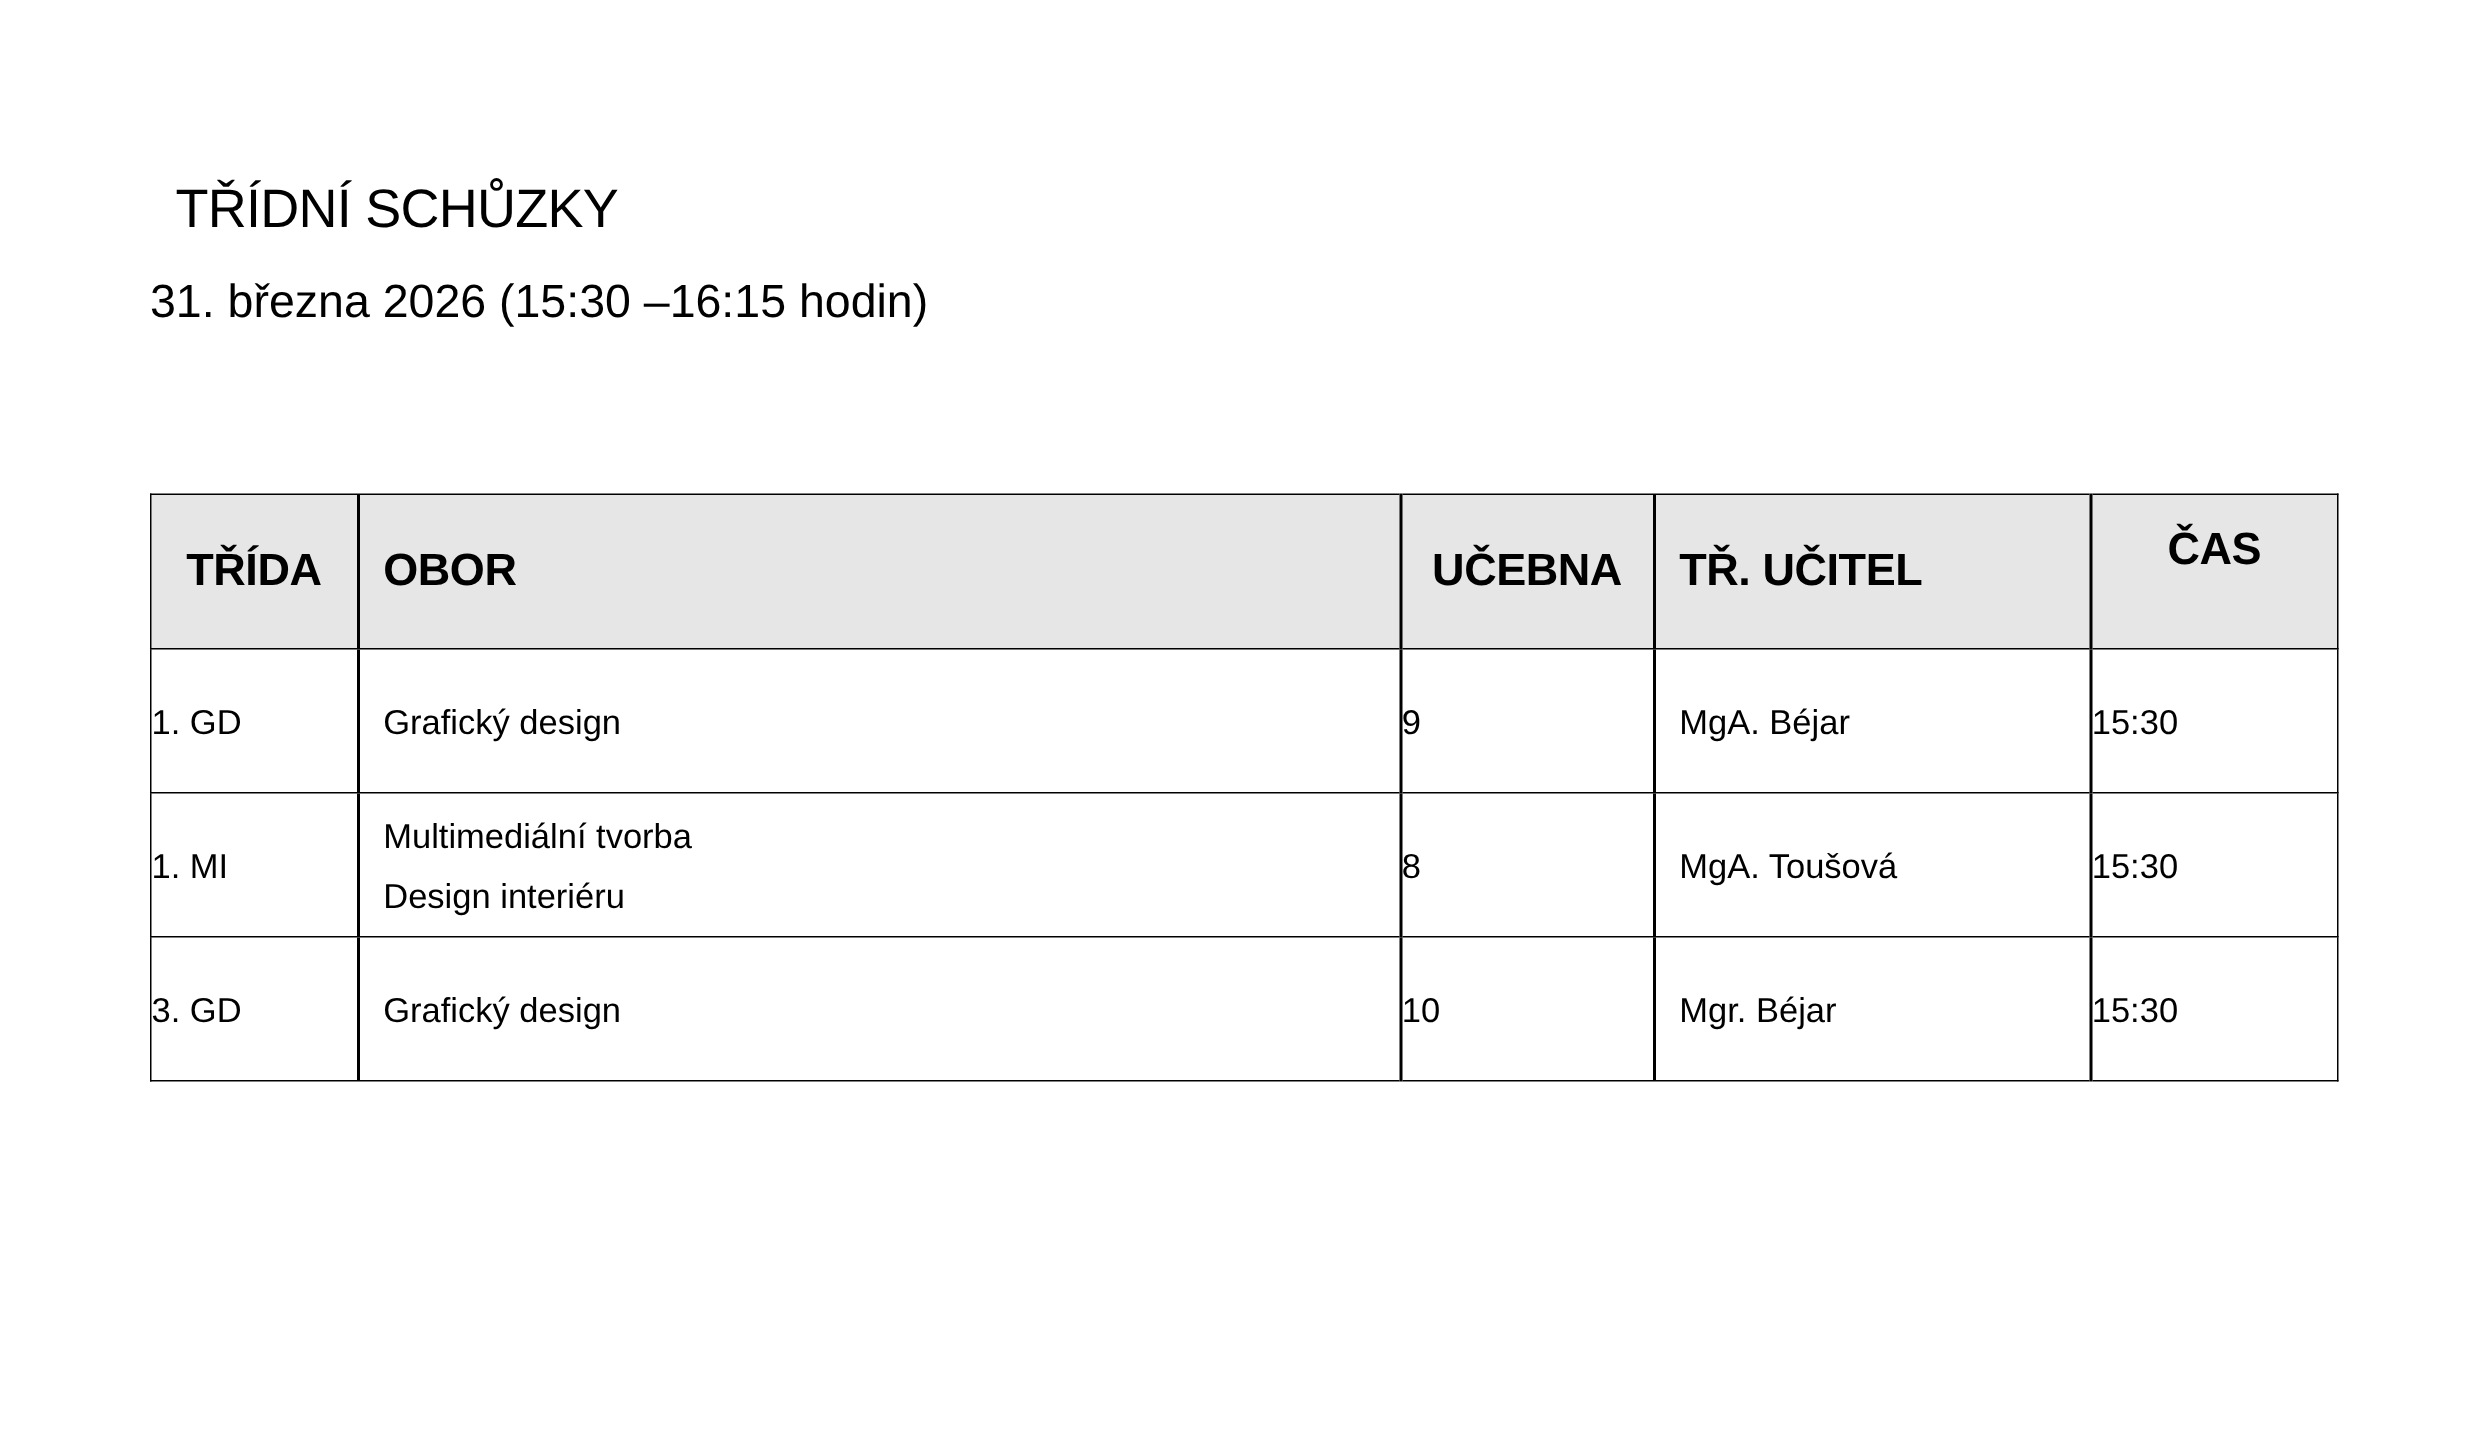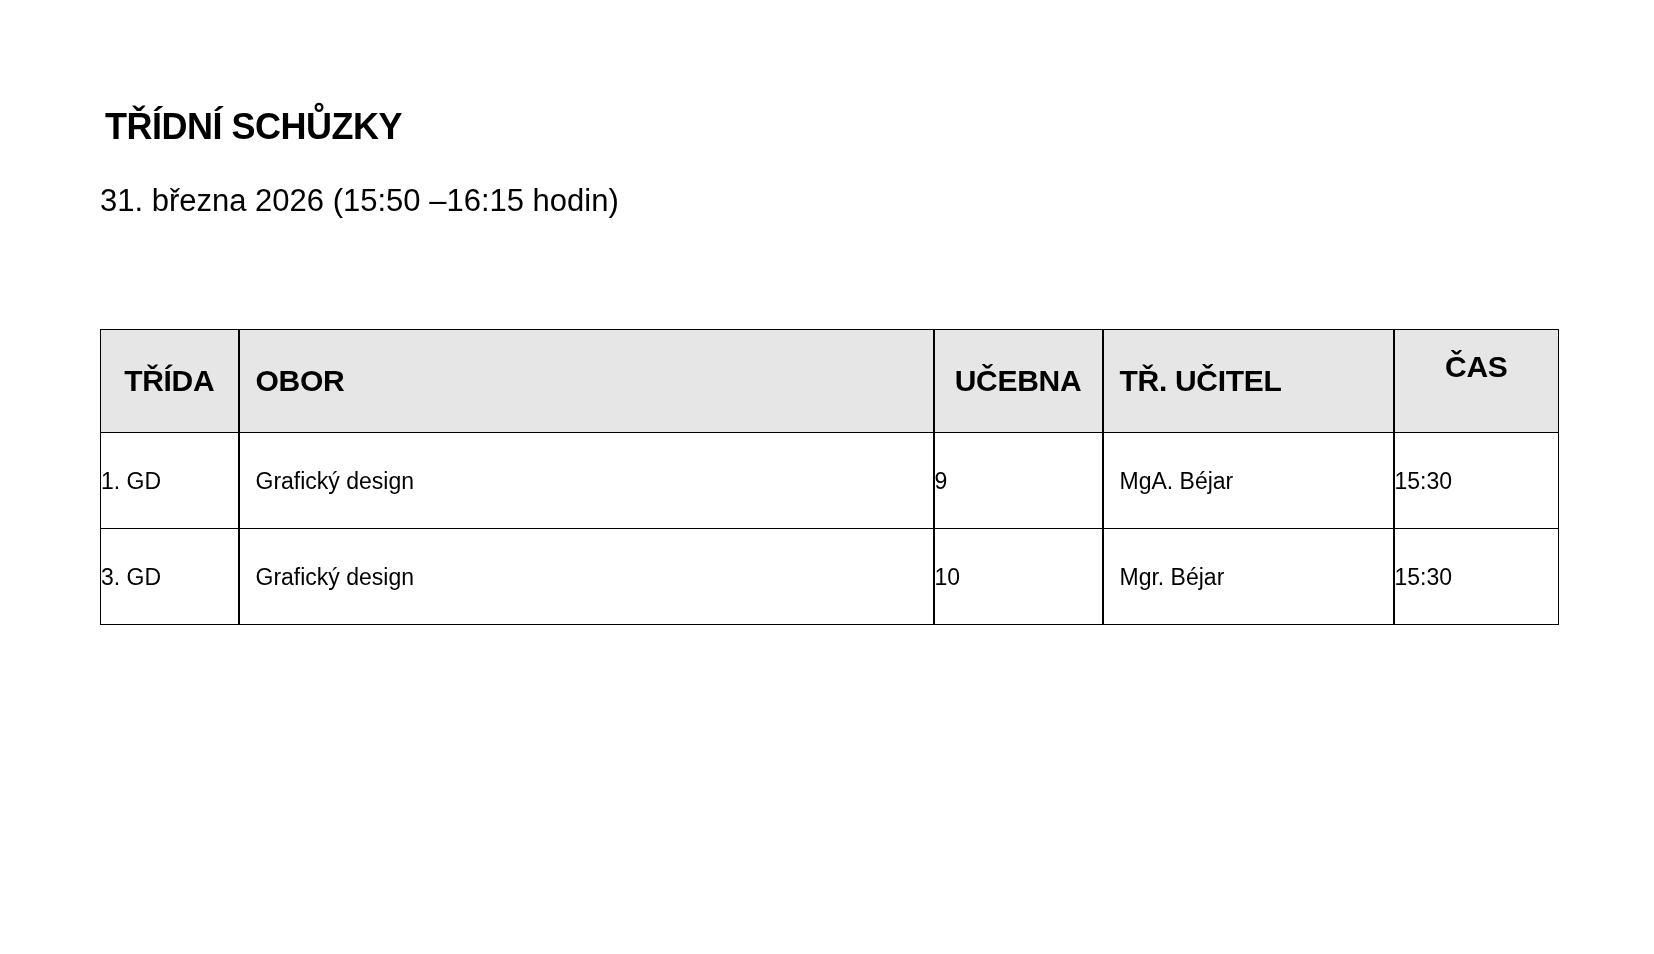--- a/index.html
+++ b/index.html
@@ -12,24 +12,24 @@
       height: 954px;
       position: relative;
       overflow: hidden;
       font-family: "Liberation Sans", "DejaVu Sans", sans-serif;
       color: #000000;
     }
     .title {
       position: absolute;
       left: 100px;
       top: 100px;
-      margin: 5px;
+      margin: 17px;
       font-size: 36px;
       line-height: 44px;
-      font-weight: 700;
+      font-weight: 400;
       letter-spacing: -0.5px;
       text-align: right;
     }
     .subtitle {
       position: absolute;
       left: 100px;
       top: 182px;
       margin: 0;
       font-size: 31px;
       line-height: 38px;
@@ -87,21 +87,21 @@
     table.schedule th + th,
     table.schedule td + td {
       border-left-width: 2px;
       margin-left: 14px;
     }
   </style>
 </head>
 <body>
 
 <h1 class="title">TŘÍDNÍ SCHŮZKY</h1>
-<p class="subtitle">31. března 2026 (15:50 –16:15 hodin)</p>
+<p class="subtitle">31. března 2026 (15:30 –16:15 hodin)</p>
 
 <table class="schedule">
   <colgroup>
     <col class="c-trida">
     <col class="c-obor">
     <col class="c-ucebna">
     <col class="c-ucitel">
     <col class="c-cas">
   </colgroup>
   <thead>
@@ -117,20 +117,30 @@
     <tr>
       <td class="center">1. GD</td>
       <td class="left">
         <span class="line">Grafický design</span>
       </td>
       <td class="center">9</td>
       <td class="left">MgA. Béjar</td>
       <td class="center">15:30</td>
     </tr>
     <tr>
+      <td class="center">1. MI</td>
+      <td class="left">
+        <span class="line">Multimediální tvorba</span>
+        <span class="line">Design interiéru</span>
+      </td>
+      <td class="center">8</td>
+      <td class="left">MgA. Toušová</td>
+      <td class="center">15:30</td>
+    </tr>
+    <tr>
       <td class="center">3. GD</td>
       <td class="left">
         <span class="line">Grafický design</span>
       </td>
       <td class="center">10</td>
       <td class="left">Mgr. Béjar</td>
       <td class="center">15:30</td>
     </tr>
   </tbody>
 </table>

